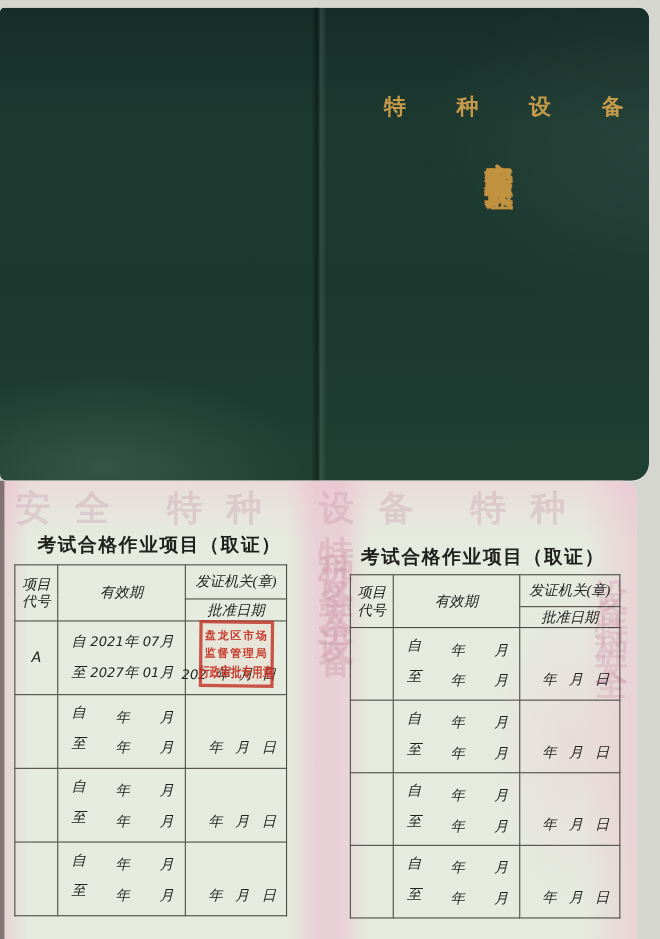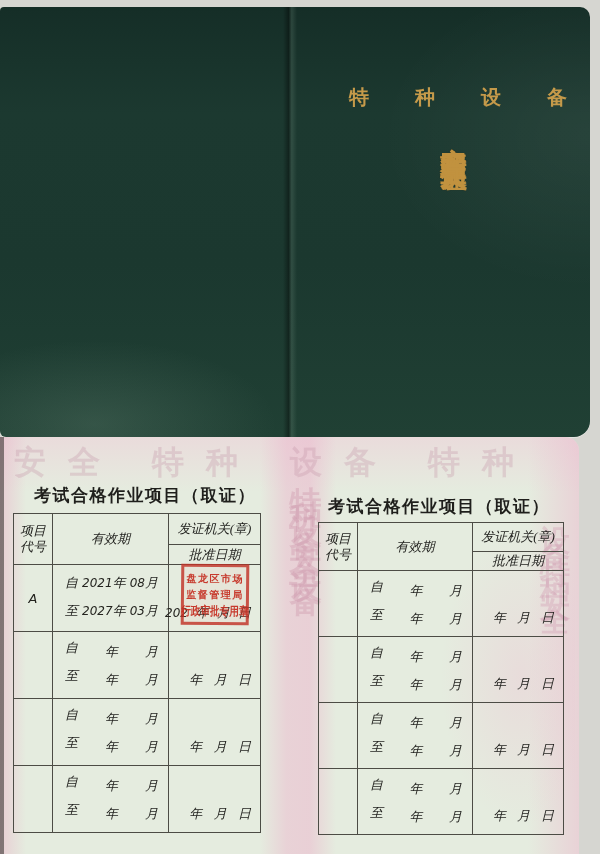--- a/index.html
+++ b/index.html
@@ -133,32 +133,32 @@
         <td class="c-code">A</td>
         <td>
           <div class="vwrap">
             <div class="vline">
               <span class="lab">自</span>
               <span class="seg">
                     <span class="num">2021</span>
                     <span class="lab">年</span>
                   </span>
               <span class="seg">
-                    <span class="num">08</span>
+                    <span class="num">07</span>
                     <span class="lab">月</span>
                   </span>
             </div>
             <div class="vline">
               <span class="lab">至</span>
               <span class="seg">
                     <span class="num">2027</span>
                     <span class="lab">年</span>
                   </span>
               <span class="seg">
-                    <span class="num">03</span>
+                    <span class="num">01</span>
                     <span class="lab">月</span>
                   </span>
             </div>
           </div>
         </td>
         <td class="c-app">
           <div class="dline">
             <span class="num pre">202</span>
             <span class="lab">年</span>
             <span class="lab">月</span>

